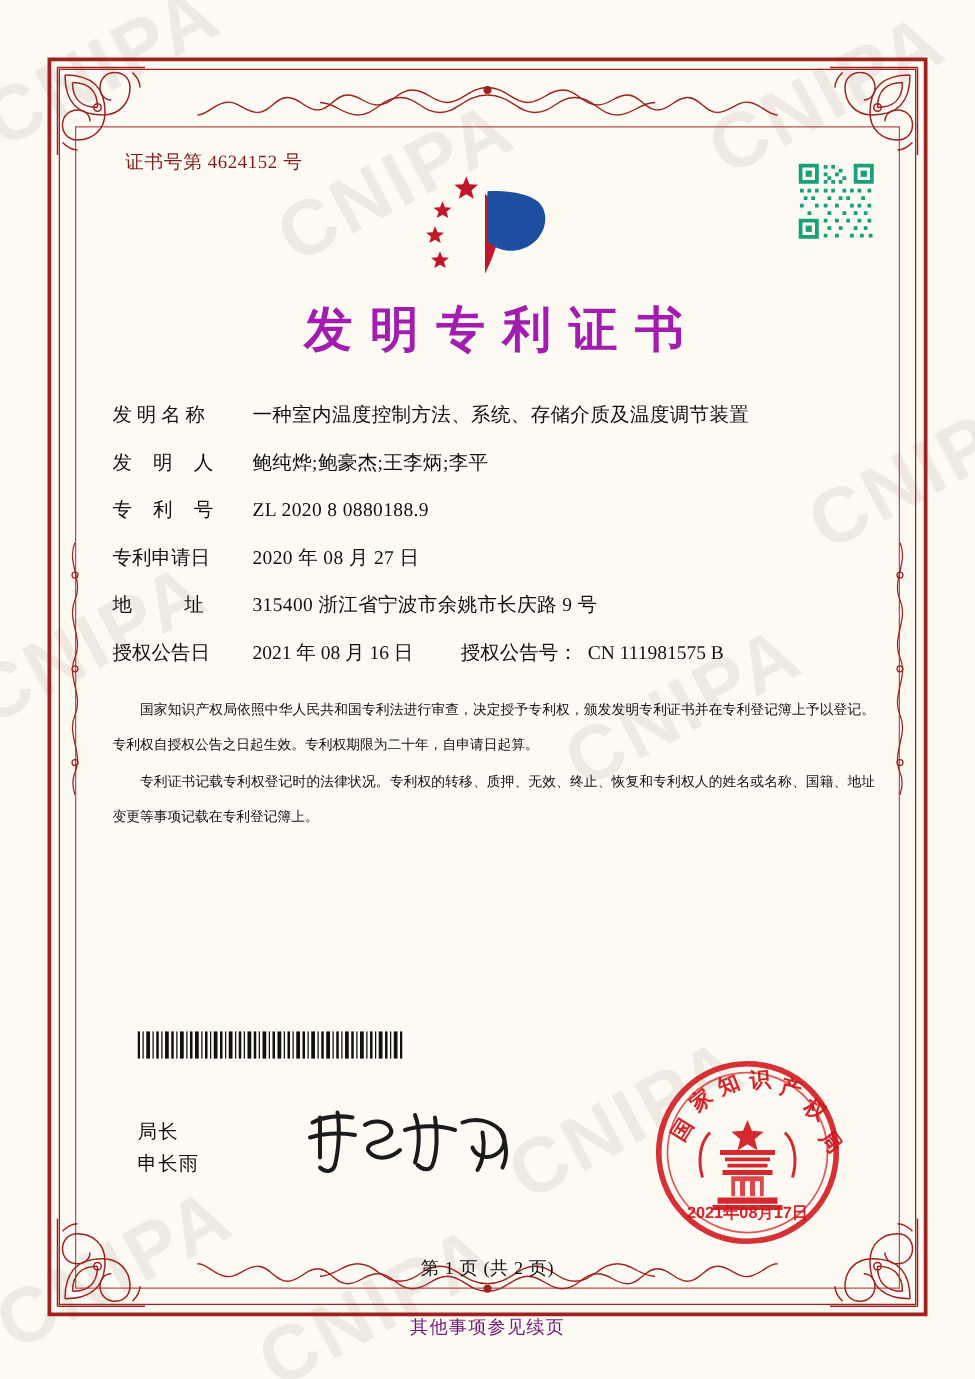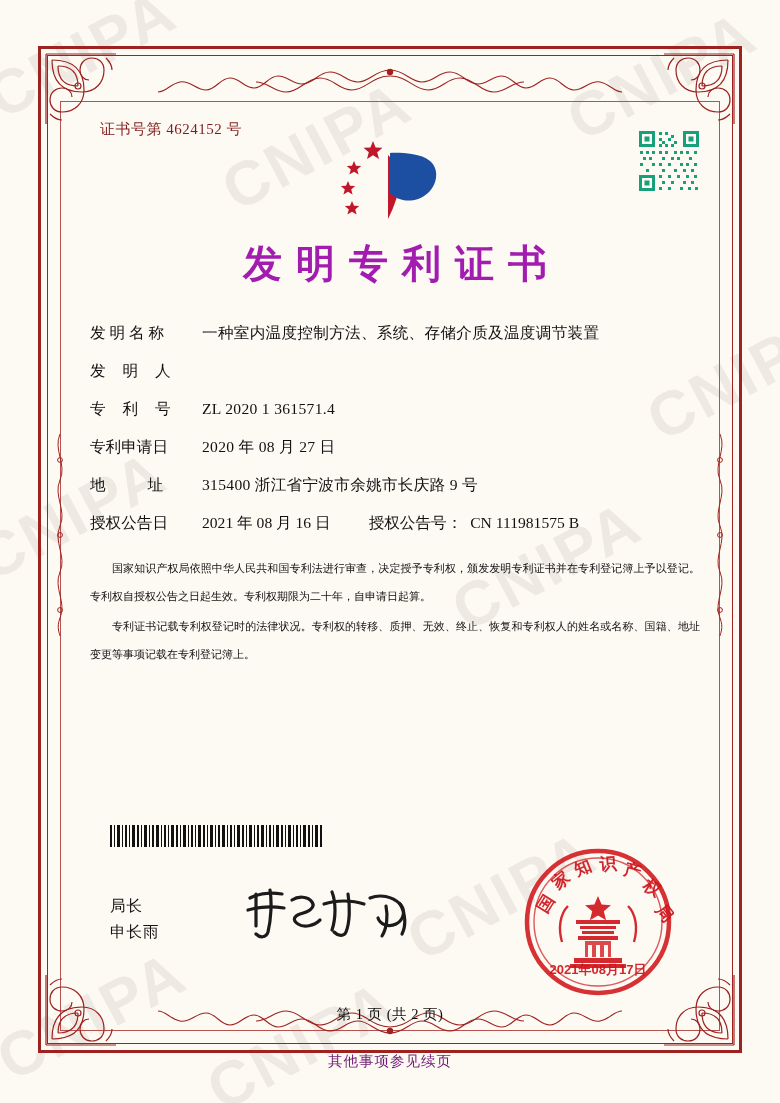--- a/index.html
+++ b/index.html
@@ -501,24 +501,25 @@
 
   <div class="title">发明专利证书</div>
 
   <div class="fields">
     <div class="field-row">
       <div class="f-label">发 明 名 称</div>
       <div class="f-value">一种室内温度控制方法、系统、存储介质及温度调节装置</div>
     </div>
     <div class="field-row">
       <div class="f-label sp2">发 明 人</div>
+      <div class="f-value">鲍纯烨;鲍豪杰;王李炳;李平</div>
     </div>
     <div class="field-row">
       <div class="f-label sp2">专 利 号</div>
-      <div class="f-value">ZL 2020 1 361571.4</div>
+      <div class="f-value">ZL 2020 8 0880188.9</div>
     </div>
     <div class="field-row">
       <div class="f-label">专利申请日</div>
       <div class="f-value">2020 年 08 月 27 日</div>
     </div>
     <div class="field-row">
       <div class="f-label sp4">地 址</div>
       <div class="f-value">315400 浙江省宁波市余姚市长庆路 9 号</div>
     </div>
     <div class="field-row">

